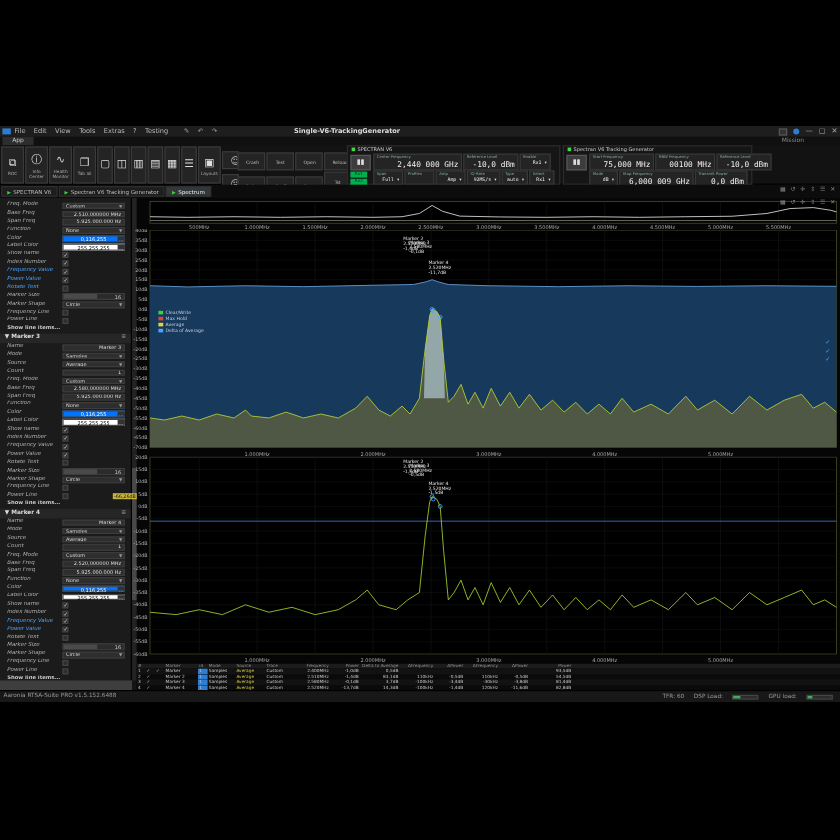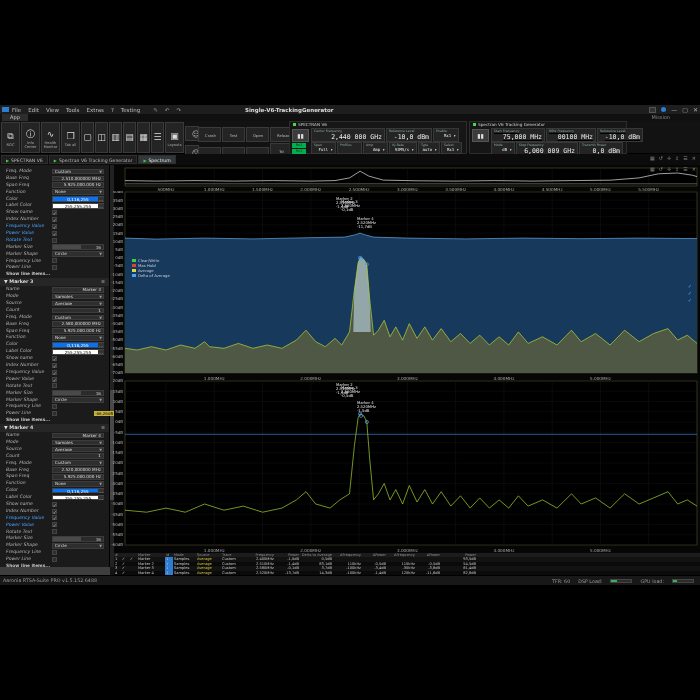--- a/index.html
+++ b/index.html
@@ -224,21 +224,21 @@
                 <div class="fl">Select</div>
                 <div class="fv">Rx1 ▾</div>
               </div>
             </div>
       </div>
     </div>
     <div id="dev-tracking" class="devgroup" style="left:469px;width:158px;">
       <div class="devhead"><span class="led"></span><span>Spectran V6 Tracking Generator</span></div>
       <div class="devbody">
         <div class="pausebtn">▮▮</div>
-        <div class="fieldrow" id="tg-row1" style="top:0;text-decoration:underline;">
+        <div class="fieldrow" id="tg-row1" style="top:0;">
               <div class="fld" style="width: 54px;">
                 <div class="fl">Start Frequency</div>
                 <div class="fv">75,000 MHz</div>
               </div>
               <div class="fld" style="width: 50px;">
                 <div class="fl">RBW Frequency</div>
                 <div class="fv">00100 MHz</div>
               </div>
               <div class="fld" style="width: 46px;">
                 <div class="fl">Reference Level</div>

